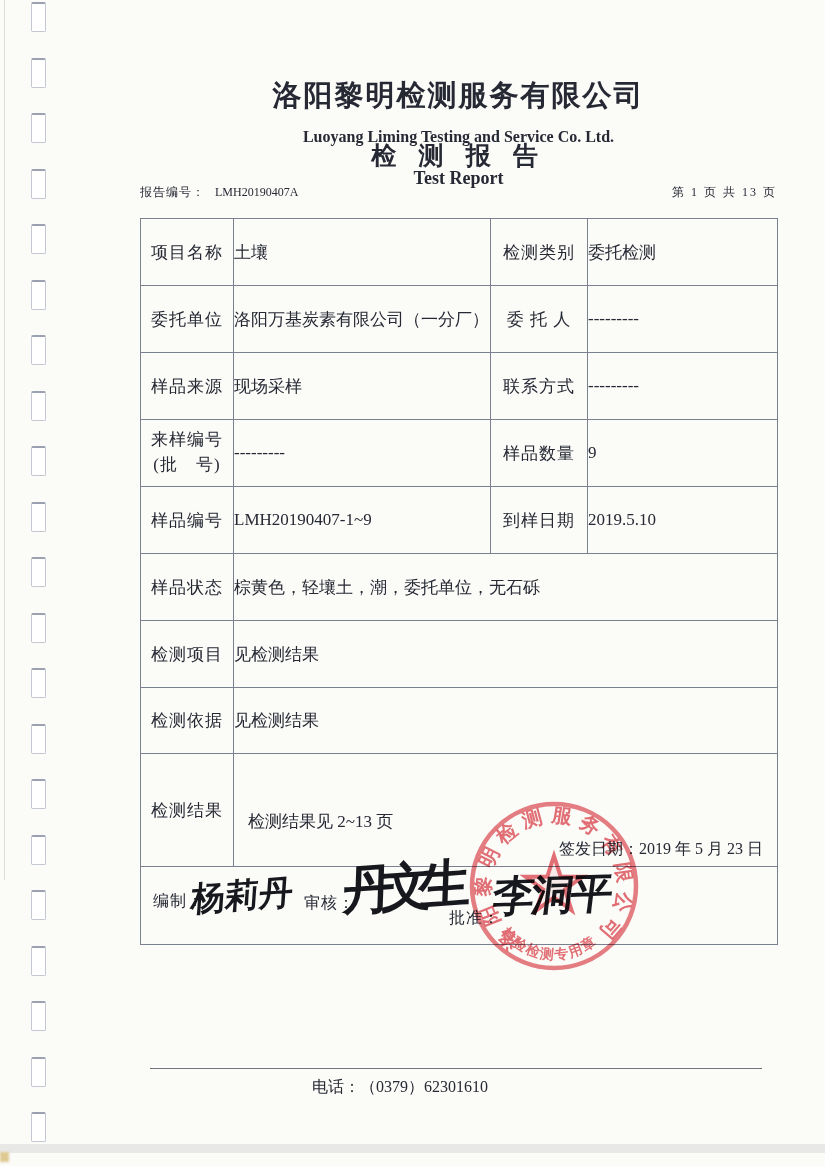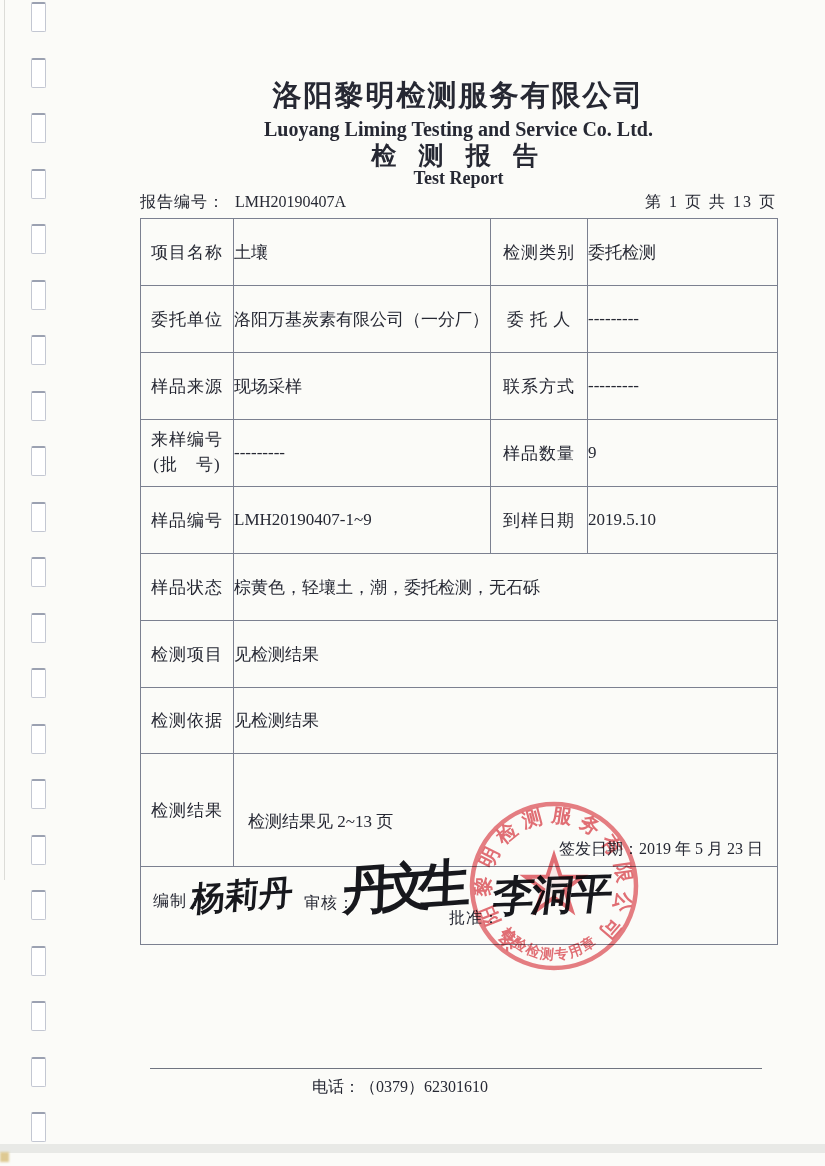--- a/index.html
+++ b/index.html
@@ -12,27 +12,27 @@
   .page-edge{position:absolute;left:4px;top:0;width:1px;height:880px;background:#dcdcd8;}
   .scan-band{position:absolute;left:0;top:1144px;width:825px;height:9px;background:#e8e9e6;}
   .scan-spot{position:absolute;left:0;top:1152px;width:9px;height:10px;background:#dec992;filter:blur(1px);}
   .hole{
     position:absolute;left:31px;width:15px;height:30px;background:#ffffff;
     border:1px solid #c3c7d2;border-top:2px solid #9ba1b1;border-radius:2px;
     box-sizing:border-box;
   }
   .hdr{position:absolute;left:140px;width:637px;text-align:center;}
   .company-cn{top:76px;font-size:29px;font-weight:bold;letter-spacing:2px;}
-  .company-en{top:118px;font-size:20px;font-weight:bold;}
+  .company-en{top:128px;font-size:16px;font-weight:bold;}
   .title-cn{top:139px;font-size:25px;font-weight:bold;letter-spacing:8px;text-align:center;}
   .title-en{top:168px;font-size:18px;font-weight:bold;}
   .report-line{
-    position:absolute;left:140px;top:192px;width:637px;
+    position:absolute;left:140px;top:184px;width:637px;
     display:flex;justify-content:space-between;align-items:flex-end;
-    font-size:16px;
+    font-size:12px;
   }
   .report-no-label{letter-spacing:1px;}
   .report-no-value{margin-left:10px;font-family:"Liberation Serif","DejaVu Serif",serif;}
   .page-info{letter-spacing:2px;}
 
   table.report{
     position:absolute;left:140px;top:218px;width:637px;
     border-collapse:collapse;table-layout:fixed;
   }
   table.report td{
@@ -149,21 +149,21 @@
     <td class="val">9</td>
   </tr>
   <tr class="r-std">
     <td class="lbl">样品编号</td>
     <td class="val">LMH20190407-1~9</td>
     <td class="lbl">到样日期</td>
     <td class="val">2019.5.10</td>
   </tr>
   <tr class="r-std">
     <td class="lbl">样品状态</td>
-    <td class="val" colspan="3">棕黄色，轻壤土，潮，委托检测，无石砾</td>
+    <td class="val" colspan="3">棕黄色，轻壤土，潮，委托单位，无石砾</td>
   </tr>
   <tr class="r-std">
     <td class="lbl">检测项目</td>
     <td class="val" colspan="3">见检测结果</td>
   </tr>
   <tr class="r-8">
     <td class="lbl">检测依据</td>
     <td class="val" colspan="3">见检测结果</td>
   </tr>
   <tr class="r-result">

